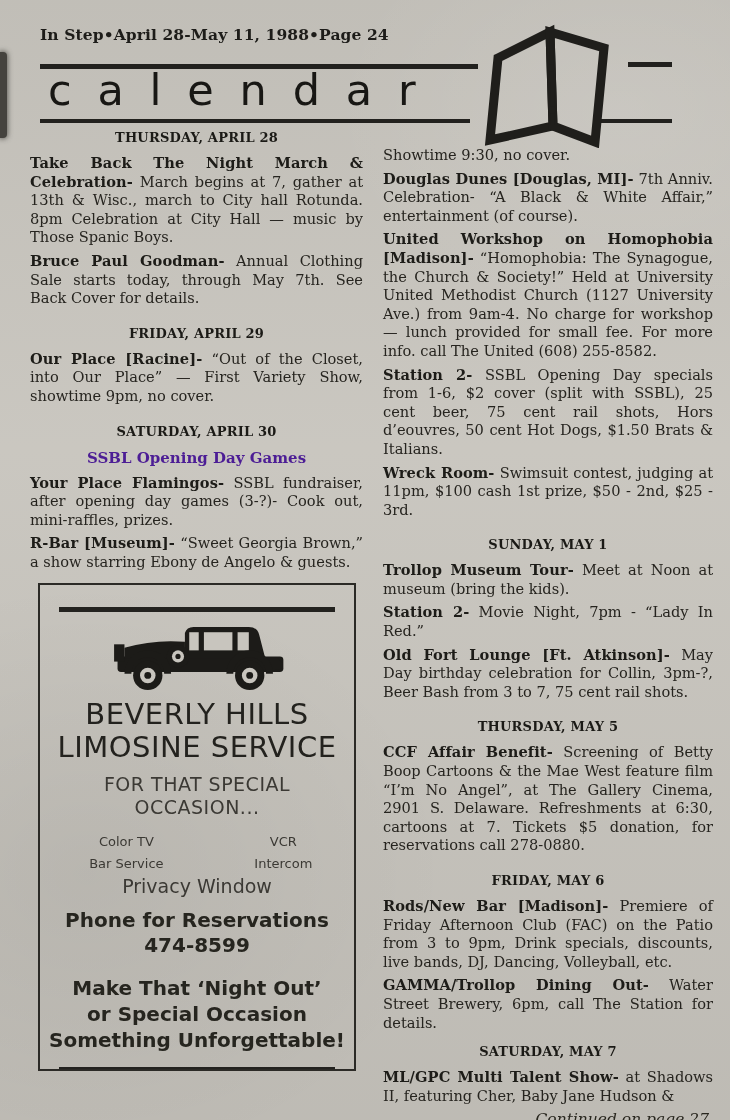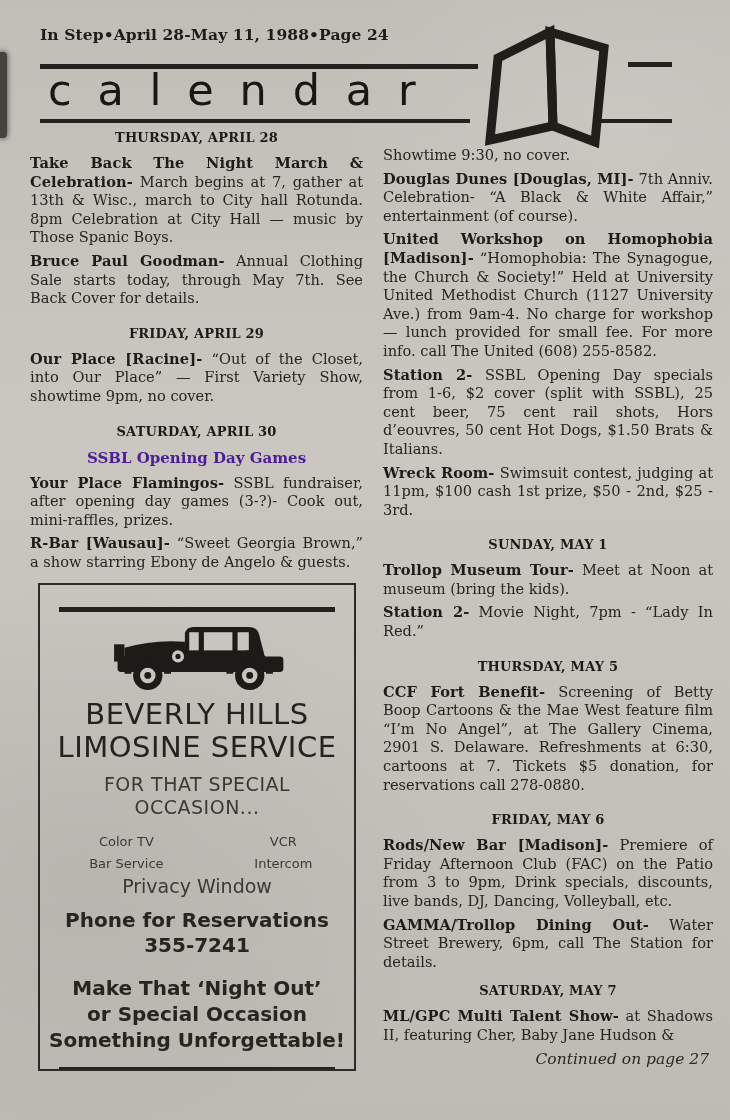--- a/index.html
+++ b/index.html
@@ -99,36 +99,37 @@
     <h2 class="day">THURSDAY, APRIL 28</h2>
     <p class="ev"><b class="lead">Take Back The Night March &amp; Celebration-</b> <span>March begins at 7, gather at 13th &amp; Wisc., march to City hall Rotunda. 8pm Celebration at City Hall — music by Those Spanic Boys.</span></p>
     <p class="ev"><b class="lead">Bruce Paul Goodman-</b> <span>Annual Clothing Sale starts today, through May 7th. See Back Cover for details.</span></p>
 
     <h2 class="day">FRIDAY, APRIL 29</h2>
     <p class="ev"><b class="lead">Our Place [Racine]-</b> <span>“Out of the Closet, into Our Place” — First Variety Show, showtime 9pm, no cover.</span></p>
 
     <h2 class="day">SATURDAY, APRIL 30</h2>
     <h3 class="sub">SSBL Opening Day Games</h3>
     <p class="ev"><b class="lead">Your Place Flamingos-</b> <span>SSBL fundraiser, after opening day games (3-?)- Cook out, mini-raffles, prizes.</span></p>
-    <p class="ev"><b class="lead">R-Bar [Wausau]-</b> <span>“Sweet Georgia Brown,” a show starring Ebony de Angelo &amp; guests.</span></p>
+    <p class="ev"><b class="lead">R-Bar [Museum]-</b> <span>“Sweet Georgia Brown,” a show starring Ebony de Angelo &amp; guests.</span></p>
   </div>
 
   <div class="col col-right">
     <p class="ev"><span>Showtime 9:30, no cover.</span></p>
     <p class="ev"><b class="lead">Douglas Dunes [Douglas, MI]-</b> <span>7th Anniv. Celebration- “A Black &amp; White Affair,” entertainment (of course).</span></p>
     <p class="ev"><b class="lead">United Workshop on Homophobia [Madison]-</b> <span>“Homophobia: The Synagogue, the Church &amp; Society!” Held at University United Methodist Church (1127 University Ave.) from 9am-4. No charge for workshop — lunch provided for small fee. For more info. call The United (608) 255-8582.</span></p>
     <p class="ev"><b class="lead">Station 2-</b> <span>SSBL Opening Day specials from 1-6, $2 cover (split with SSBL), 25 cent beer, 75 cent rail shots, Hors d’eouvres, 50 cent Hot Dogs, $1.50 Brats &amp; Italians.</span></p>
     <p class="ev"><b class="lead">Wreck Room-</b> <span>Swimsuit contest, judging at 11pm, $100 cash 1st prize, $50 - 2nd, $25 - 3rd.</span></p>
 
     <h2 class="day">SUNDAY, MAY 1</h2>
     <p class="ev"><b class="lead">Trollop Museum Tour-</b> <span>Meet at Noon at museum (bring the kids).</span></p>
     <p class="ev"><b class="lead">Station 2-</b> <span>Movie Night, 7pm - “Lady In Red.”</span></p>
+    <p class="ev"><b class="lead">Old Fort Lounge [Ft. Atkinson]-</b> <span>May Day birthday celebration for Collin, 3pm-?, Beer Bash from 3 to 7, 75 cent rail shots.</span></p>
 
     <h2 class="day">THURSDAY, MAY 5</h2>
-    <p class="ev"><b class="lead">CCF Fort Benefit-</b> <span>Screening of Betty Boop Cartoons &amp; the Mae West feature film “I’m No Angel”, at The Gallery Cinema, 2901 S. Delaware. Refreshments at 6:30, cartoons at 7. Tickets $5 donation, for reservations call 278-0880.</span></p>
+    <p class="ev"><b class="lead">CCF Affair Benefit-</b> <span>Screening of Betty Boop Cartoons &amp; the Mae West feature film “I’m No Angel”, at The Gallery Cinema, 2901 S. Delaware. Refreshments at 6:30, cartoons at 7. Tickets $5 donation, for reservations call 278-0880.</span></p>
 
     <h2 class="day">FRIDAY, MAY 6</h2>
     <p class="ev"><b class="lead">Rods/New Bar [Madison]-</b> <span>Premiere of Friday Afternoon Club (FAC) on the Patio from 3 to 9pm, Drink specials, discounts, live bands, DJ, Dancing, Volleyball, etc.</span></p>
     <p class="ev"><b class="lead">GAMMA/Trollop Dining Out-</b> <span>Water Street Brewery, 6pm, call The Station for details.</span></p>
 
     <h2 class="day may7">SATURDAY, MAY 7</h2>
     <p class="ev"><b class="lead">ML/GPC Multi Talent Show-</b> <span>at Shadows II, featuring Cher, Baby Jane Hudson &amp;</span></p>
 
     <div class="continued">Continued on page 27</div>
   </div>
@@ -161,21 +162,21 @@
     <div class="ad-tagline">FOR THAT SPECIAL OCCASION...</div>
     <div class="ad-feat-grid">
       <span>Color TV</span>
       <span>VCR</span>
       <span>Bar Service</span>
       <span>Intercom</span>
     </div>
     <div class="ad-feat-center">Privacy Window</div>
     <div class="ad-phone">
       <div>Phone for Reservations</div>
-      <div>355-7241</div>
+      <div>474-8599</div>
     </div>
     <div class="ad-slogan">
       <div>Make That ‘Night Out’</div>
       <div>or Special Occasion</div>
       <div>Something Unforgettable!</div>
     </div>
     <div class="ad-rule bottom"></div>
   </div>
 </div>
 

